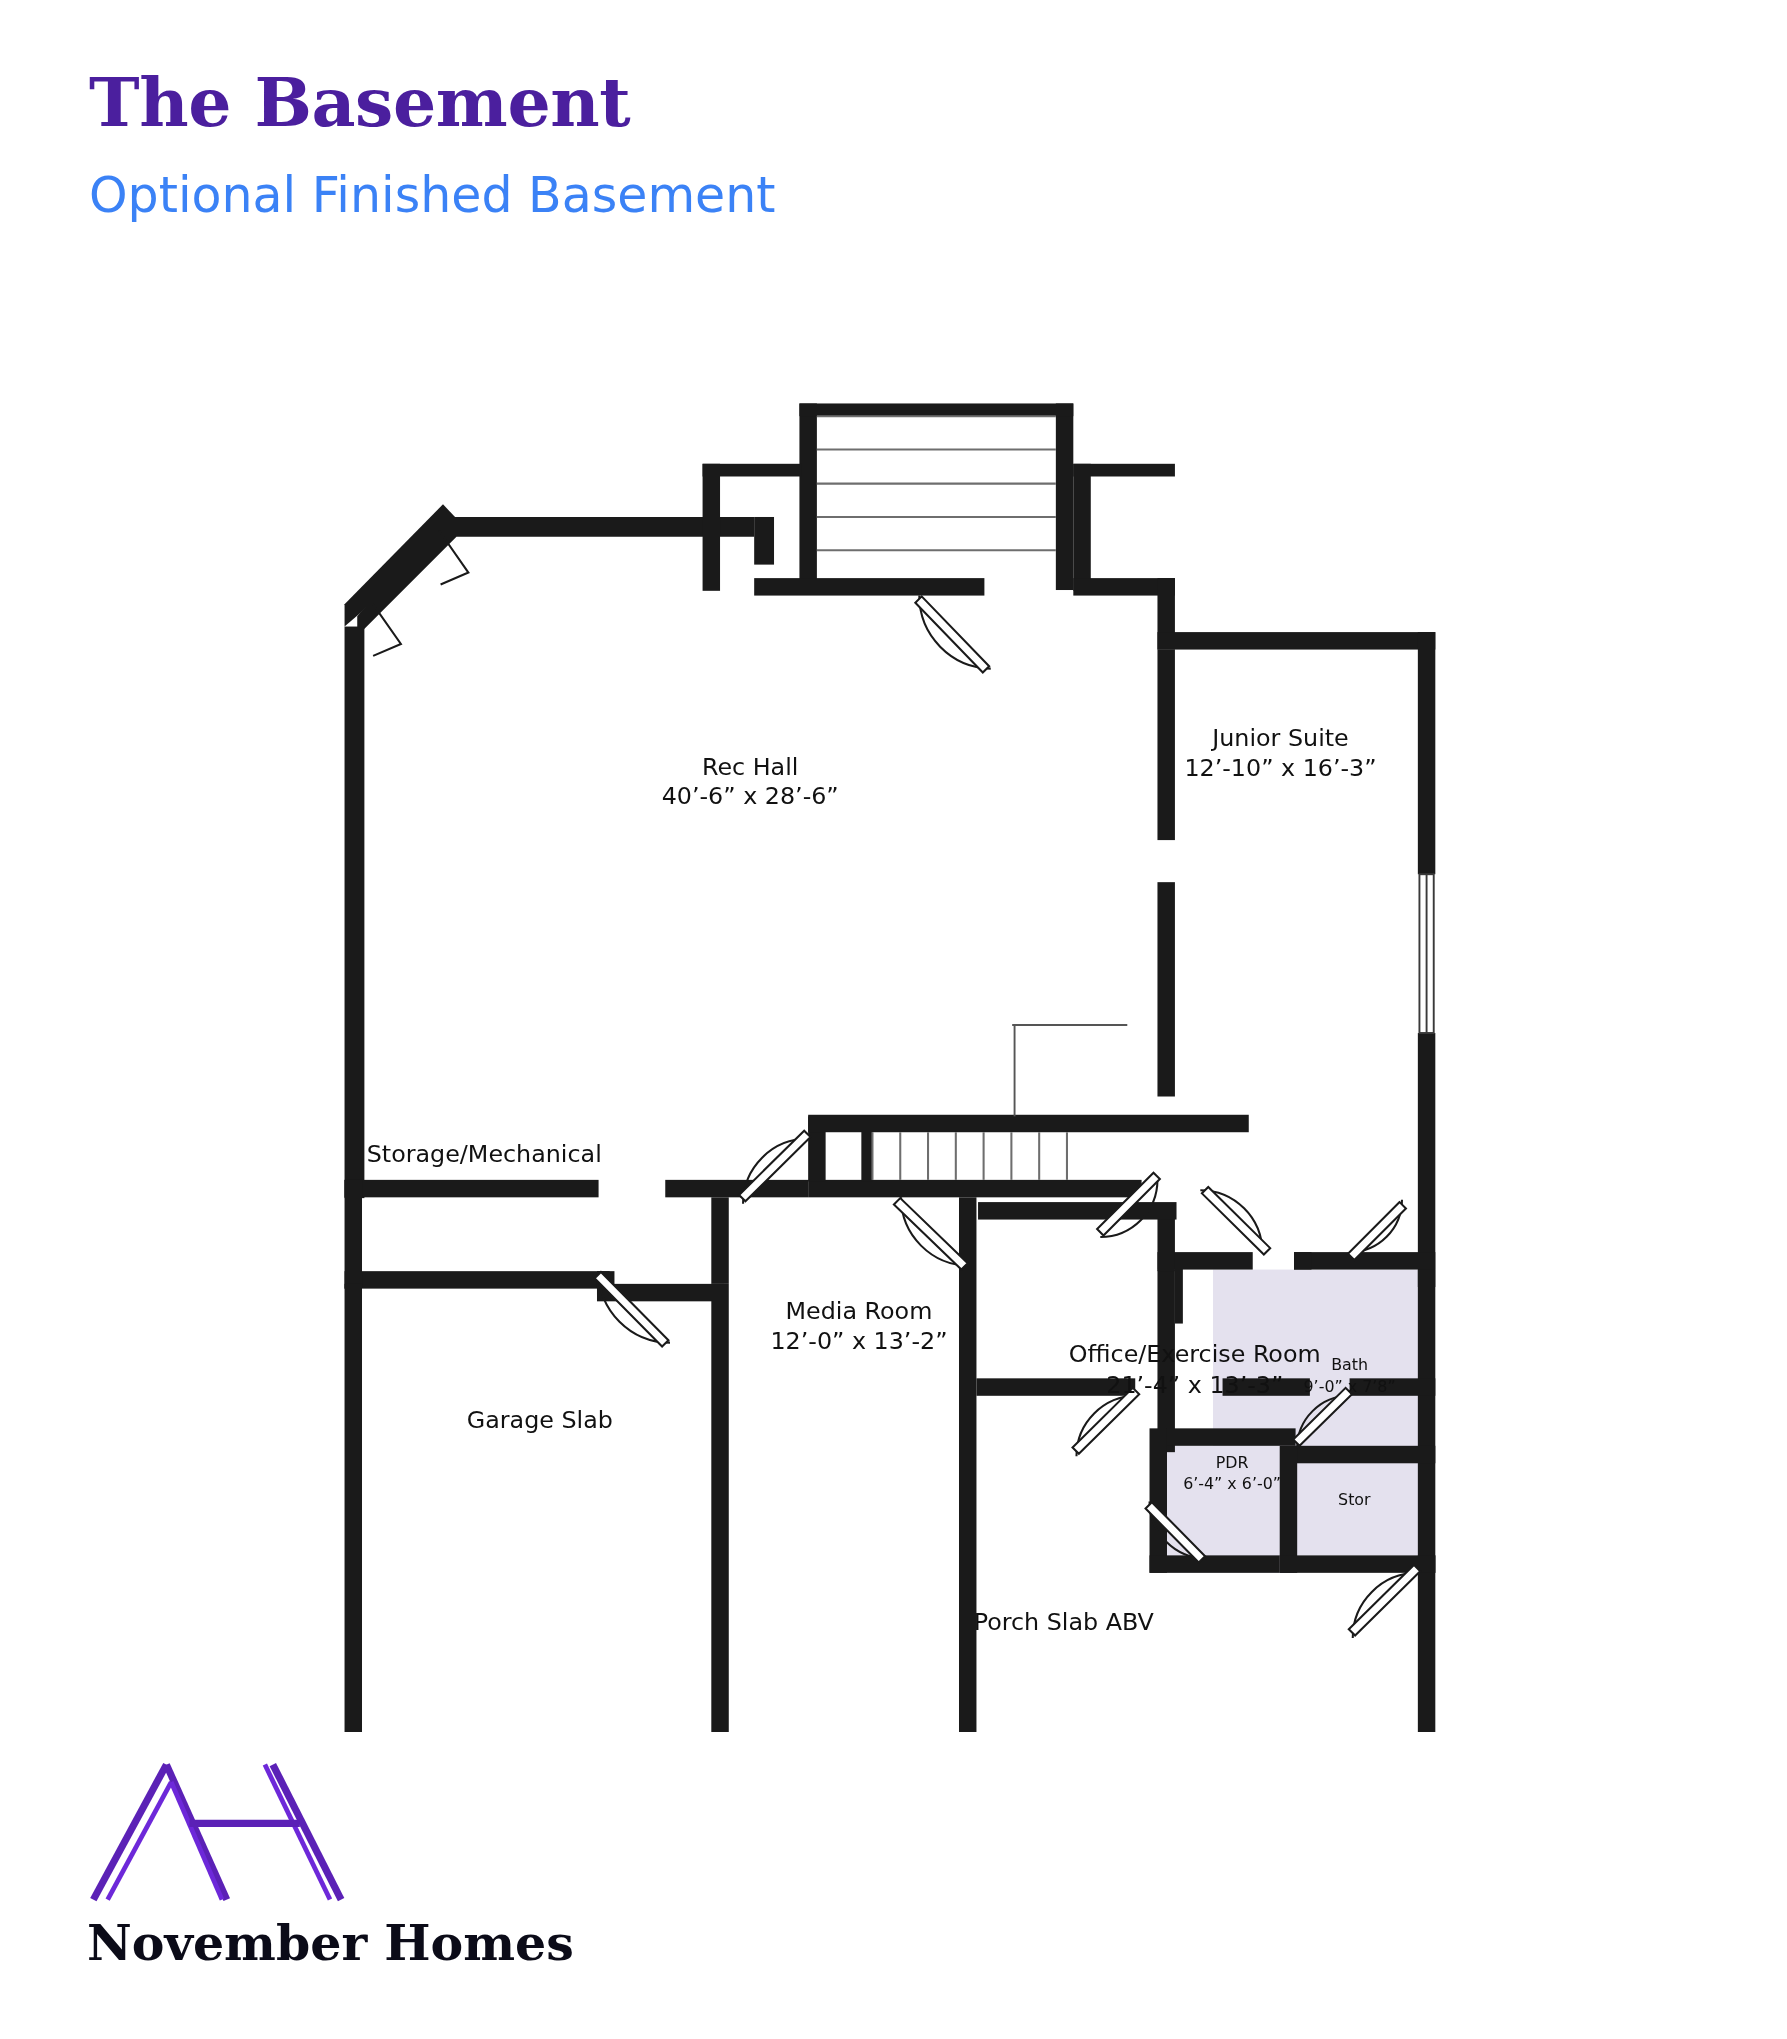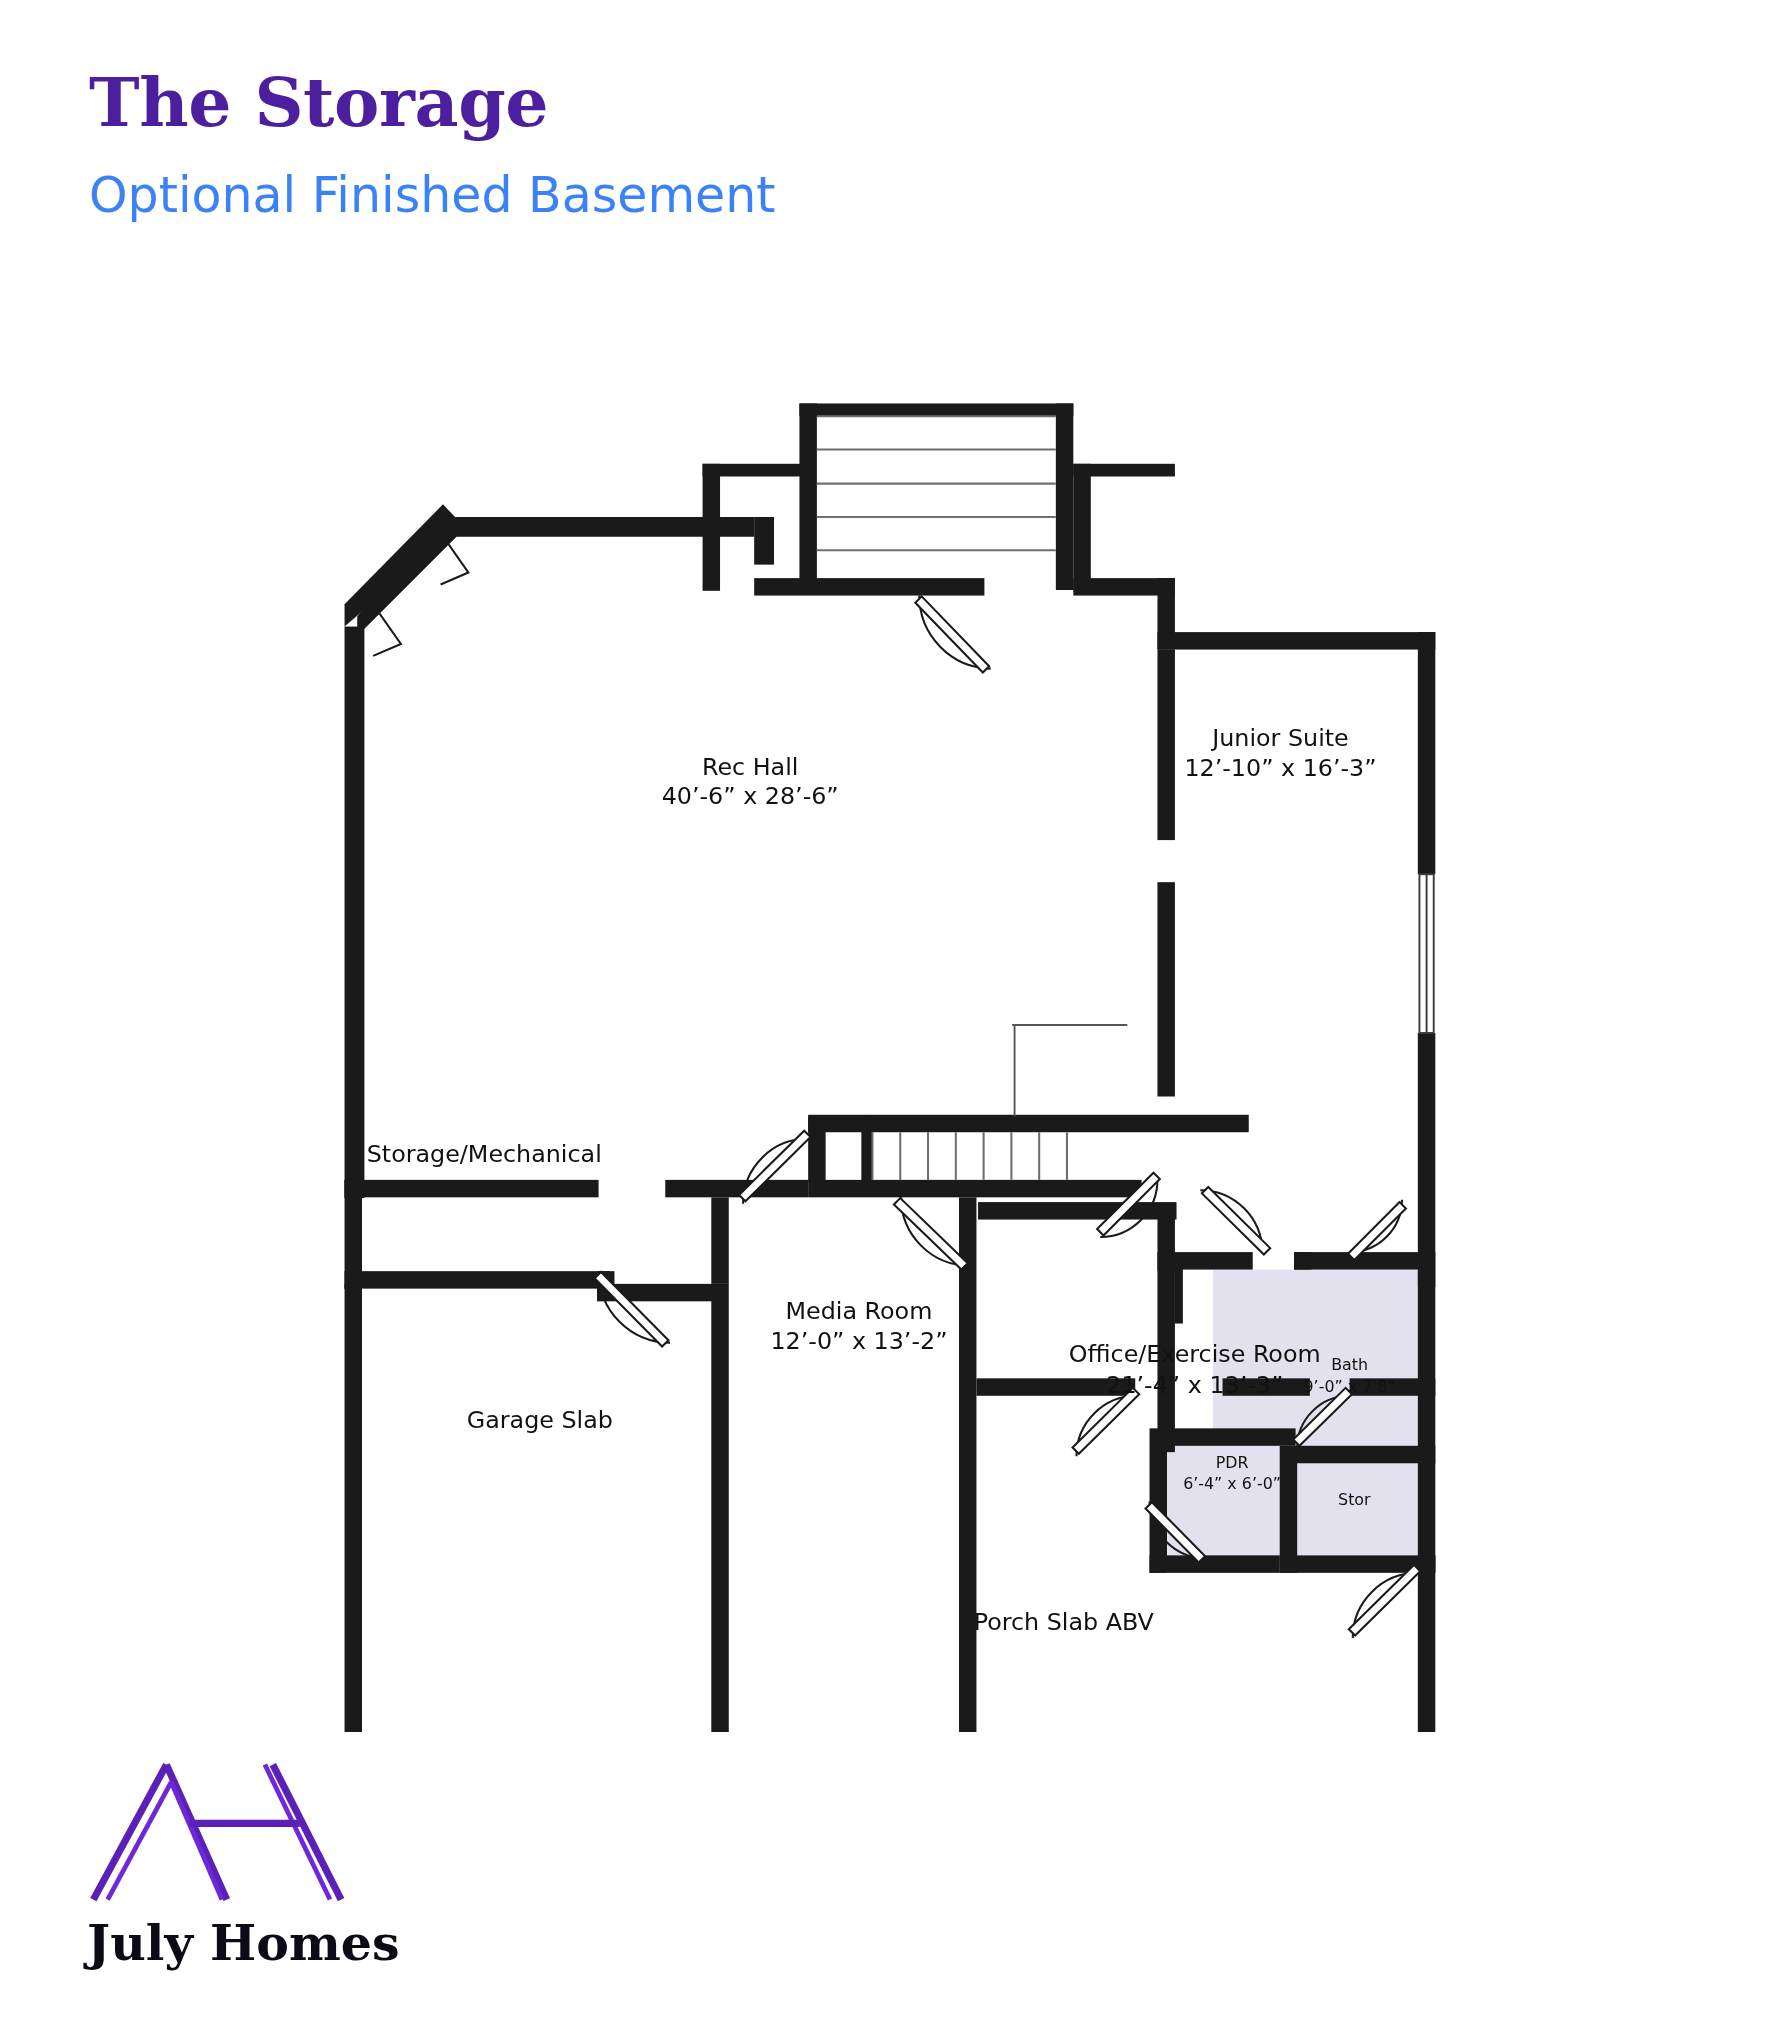--- a/index.html
+++ b/index.html
@@ -103,21 +103,21 @@
     padding-top: 8px;
     white-space: nowrap;
   }
 </style>
 </head>
 <body>
 
 <div class="page">
 
   <div class="header">
-    <h1 class="plan-title">The Storage</h1>
+    <h1 class="plan-title">The Basement</h1>
     <h2 class="plan-subtitle">Optional Finished Basement</h2>
   </div>
 
   <div class="plan-wrap">
     <svg class="plan-svg" viewBox="0 0 2251 1760" xmlns="http://www.w3.org/2000/svg">
 
       <g>
         <rect class="bathfill" x="1528" y="1178" width="272" height="360"></rect>
         <rect class="bathfill" x="1470" y="1400" width="160" height="160"></rect>
       </g>
@@ -314,17 +314,17 @@
       <path class="logo-stroke-thin" d="M 26 182 L 106 34"></path>
 
       <path class="logo-stroke" d="M 100 12 L 176 182"></path>
       <path class="logo-stroke-thin" d="M 106 34 L 170 182"></path>
 
       <path class="logo-stroke" d="M 234 12 L 320 182"></path>
       <path class="logo-stroke-thin" d="M 224 12 L 306 182"></path>
 
       <path class="logo-stroke" d="M 129 86 L 268 86"></path>
     </svg>
-    <p class="logo-text">July Homes</p>
+    <p class="logo-text">November Homes</p>
   </div>
 
 </div>
 
 
 </body></html>

